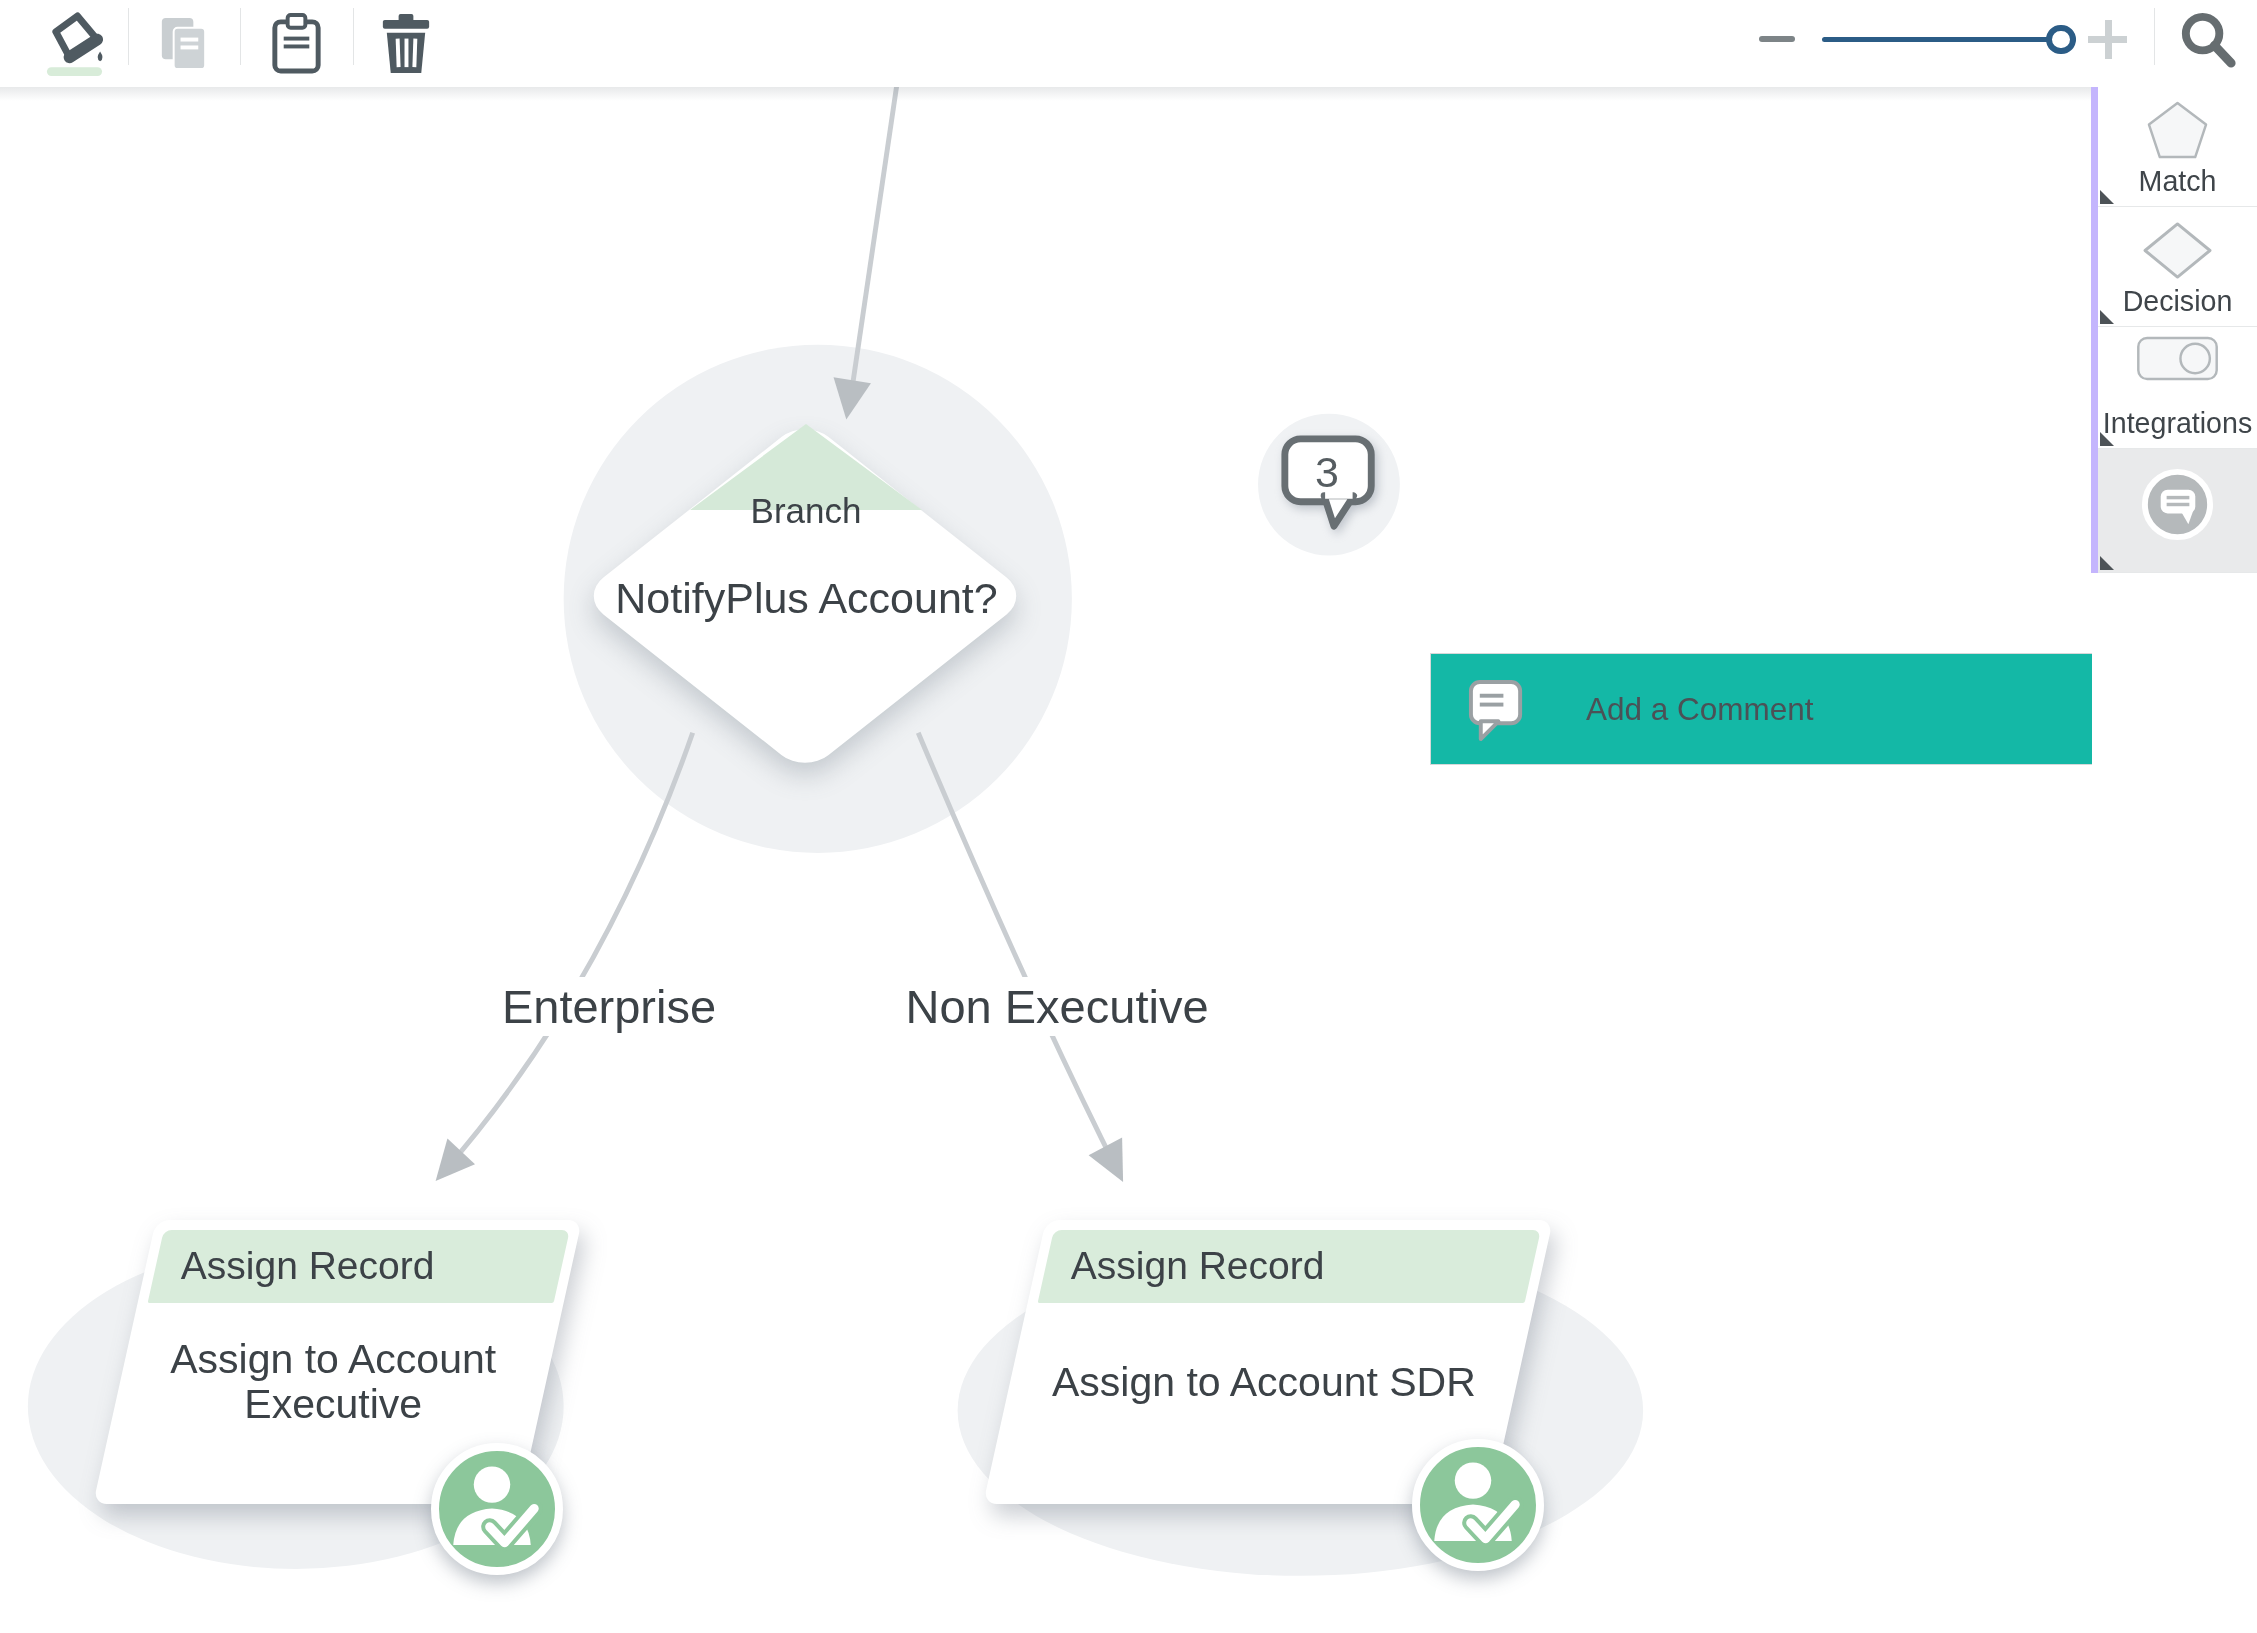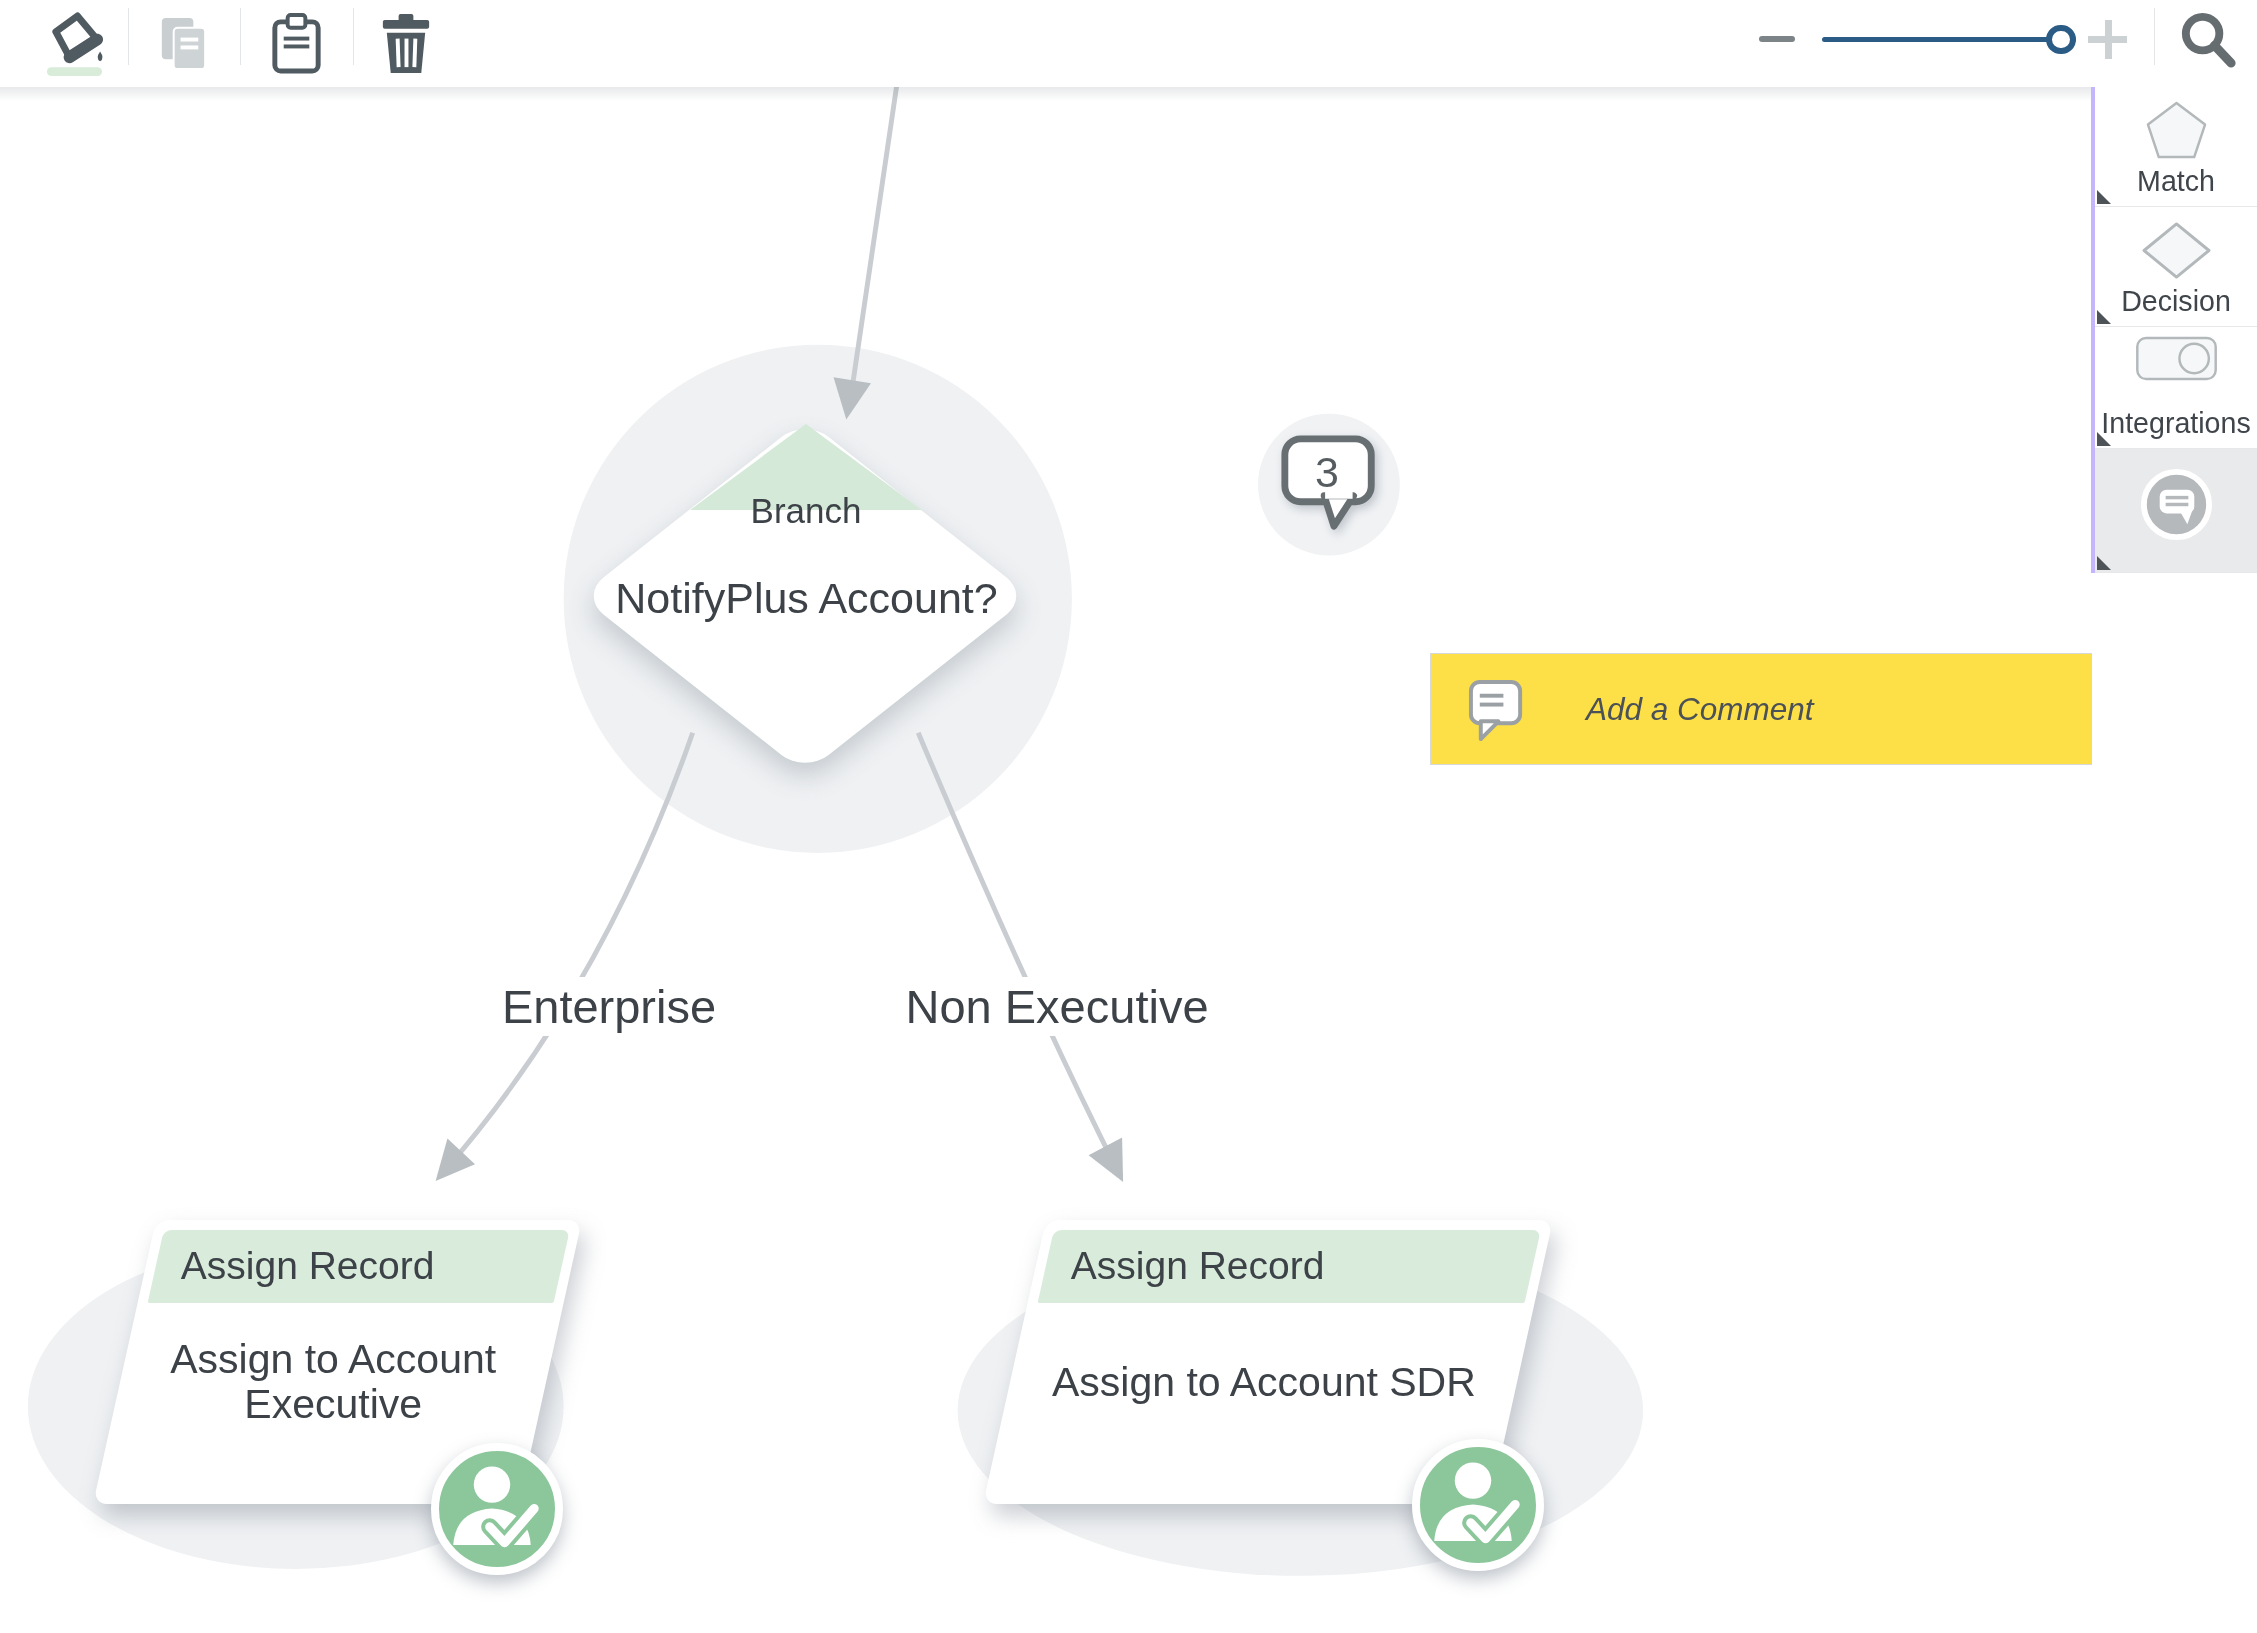--- a/index.html
+++ b/index.html
@@ -16,34 +16,34 @@
   
   .minus-bar{left:1759px;top:36px;width:36px;height:5.9px;background:#7d8487;border-radius:3px;}
   .track{left:1822px;top:37px;width:254px;height:4.9px;background:#2b5c86;border-radius:3px;}
   .thumb{left:2046px;top:24.6px;width:29.6px;height:29.6px;border-radius:50%;
          background:#fff;border:6.9px solid #2b5c86;box-sizing:border-box;}
   .plus-h{left:2088px;top:36px;width:39px;height:6.9px;background:#ccd1d3;}
   .plus-v{left:2105px;top:19.7px;width:6.9px;height:39px;background:#ccd1d3;}
 
   
   #palette{left:2091px;top:87px;width:166px;z-index:41;background:#fff;
-           border-left:4px solid #c4b5fd;box-sizing:border-box;}
+           border-left:7px solid #c4b5fd;box-sizing:border-box;}
   .pal-item{position:relative;border-bottom:1px solid #e6e8e9;background:#fff;
             display:flex;flex-direction:column;align-items:center;justify-content:flex-end;
             padding-bottom:7.9px;cursor:pointer;}
   .pal-item svg{margin-bottom:3.9px;}
   .pal-label{font-size:28.6px;color:#3f454a;white-space:nowrap;}
   .corner{position:absolute;left:2px;bottom:2px;width:0;height:0;
           border-bottom:14.8px solid #4d5357;border-right:14.8px solid transparent;}
   .pal-comment{background:#e9eaeb;}
 
   
-  #tooltip{left:1430px;top:653px;width:662px;height:112px;background:#fde047;z-index:42;
+  #tooltip{left:1430px;top:653px;width:662px;height:112px;background:#14b8a6;z-index:42;
            border:1px solid #d6d8d9;border-right:none;box-sizing:border-box;
-           display:flex;align-items:center;cursor:pointer;font-style:italic;}
+           display:flex;align-items:center;cursor:pointer;}
   #tooltip .tip-text{font-size:31.5px;color:#4b5156;margin-left:57px;}
   #tooltip svg{margin-left:35px;}
 
   
   #flow-svg{left:0;top:0;z-index:1;}
 
   
   #diamond{left:662px;top:453px;width:286px;height:286px;background:#fff;border-radius:29.6px;
            transform:scale(1.112,.878) rotate(45deg);z-index:2;cursor:pointer;
            box-shadow:9.9px 9.9px 25.6px rgba(100,112,126,.30);}

